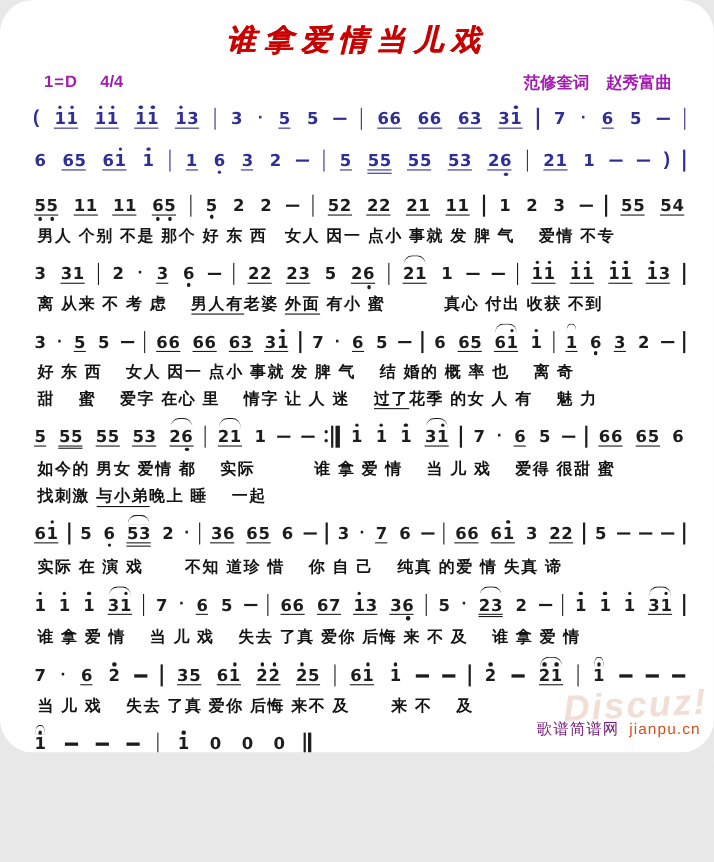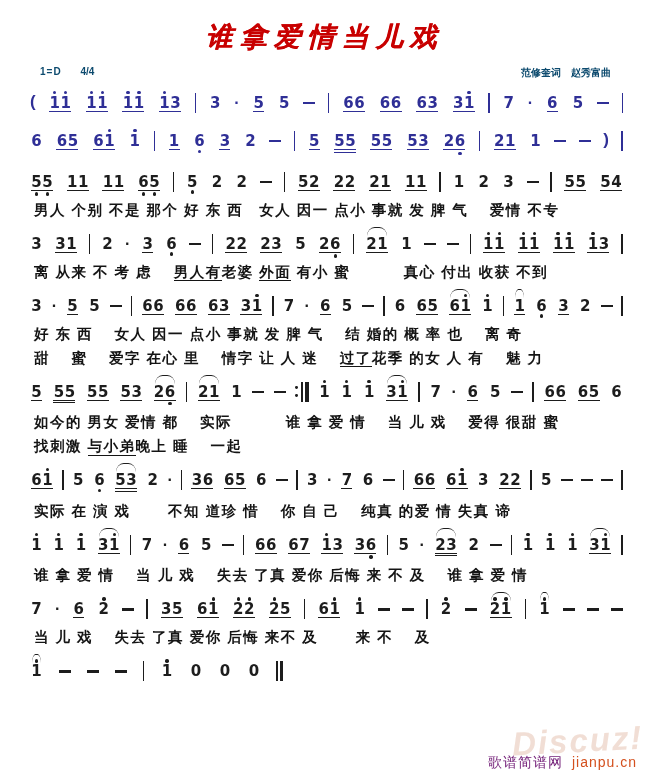--- a/index.html
+++ b/index.html
@@ -1,24 +1,24 @@
 <!DOCTYPE html>
 <html><head>
 <meta charset="utf-8">
 <style>
   html,body{margin:0;padding:0;background:#e8e8e8;}
-  .page{position:relative;width:649px;height:784px;background:#ffffff;overflow:hidden;
-        font-family:"Liberation Sans", sans-serif;}
+  .page{position:relative;width:649px;height:684px;background:#ffffff;overflow:hidden;
+        font-family:"Liberation Sans", sans-serif;border-radius:30px;}
   
   .title{text-align:center;margin:0;padding-top:22px;font-family:"DejaVu Serif",serif;
          font-weight:700;font-style:italic;font-size:27px;line-height:30px;letter-spacing:7px;
          text-shadow:.6px 0 currentColor;}
   
   .meta{display:flex;justify-content:space-between;margin:14px 38px 0 40px;
-        font-weight:700;font-size:10px;color:#0c4a6e;}
+        font-weight:700;font-size:15px;color:#a21caf;}
   .meta .key{letter-spacing:1px;}
   .meta .ts{margin-left:16px;}
   
   .score{margin:8px 26px 0 30px;}
   .system{margin-top:11px;}
   .nline{display:flex;align-items:flex-start;justify-content:space-between;}
   .nline.left{justify-content:flex-start;gap:16px;}
   .c-intro{color:#2f2f96;}
   .c-body{color:#1d1d1d;}
   

